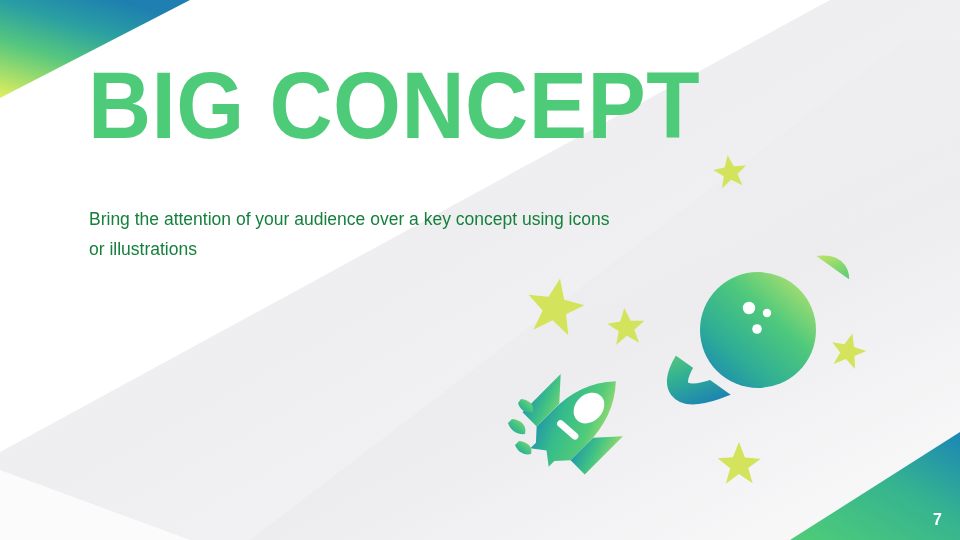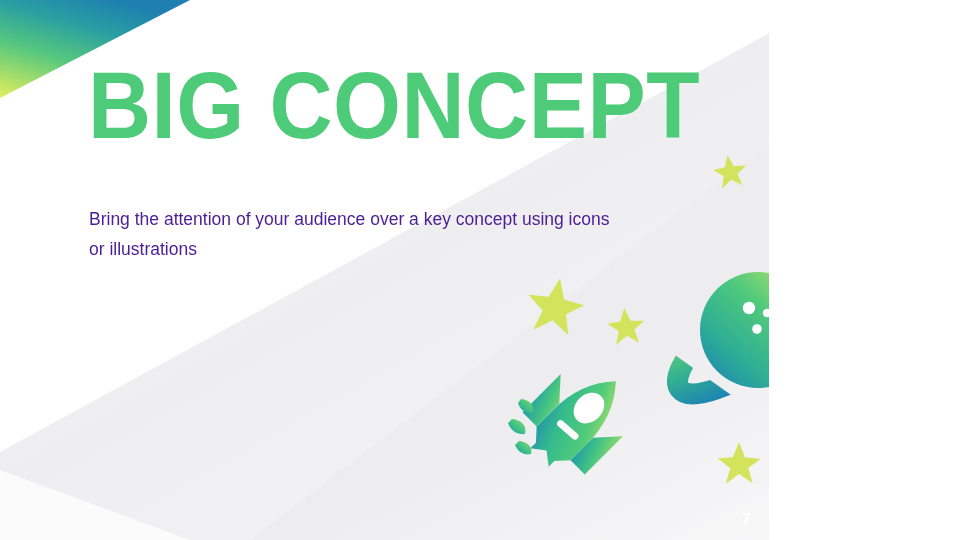--- a/index.html
+++ b/index.html
@@ -6,21 +6,21 @@
   html, body {
     margin: 0;
     padding: 0;
     background: #ffffff;
   }
   body {
     font-family: "Liberation Sans", sans-serif;
   }
   #slide {
     position: relative;
-    width: 769px;
+    width: 960px;
     height: 540px;
     overflow: hidden;
     background: #ffffff;
   }
   
   .bg-layer {
     position: absolute;
     inset: 0;
     width: 960px;
     height: 540px;
@@ -50,21 +50,21 @@
   .subtitle {
     position: absolute;
     left: 89px;
     top: 204px;
     margin: 0;
     width: 540px;
     font-family: "Liberation Sans", sans-serif;
     font-size: 17.5px;
     line-height: 30px;
     font-weight: normal;
-    color: #4c1d95;
+    color: #15803d;
   }
   .page-number {
     position: absolute;
     right: 18px;
     bottom: 12px;
     font-family: "Liberation Sans", sans-serif;
     font-size: 16px;
     font-weight: bold;
     color: #ffffff;
     line-height: 1;

